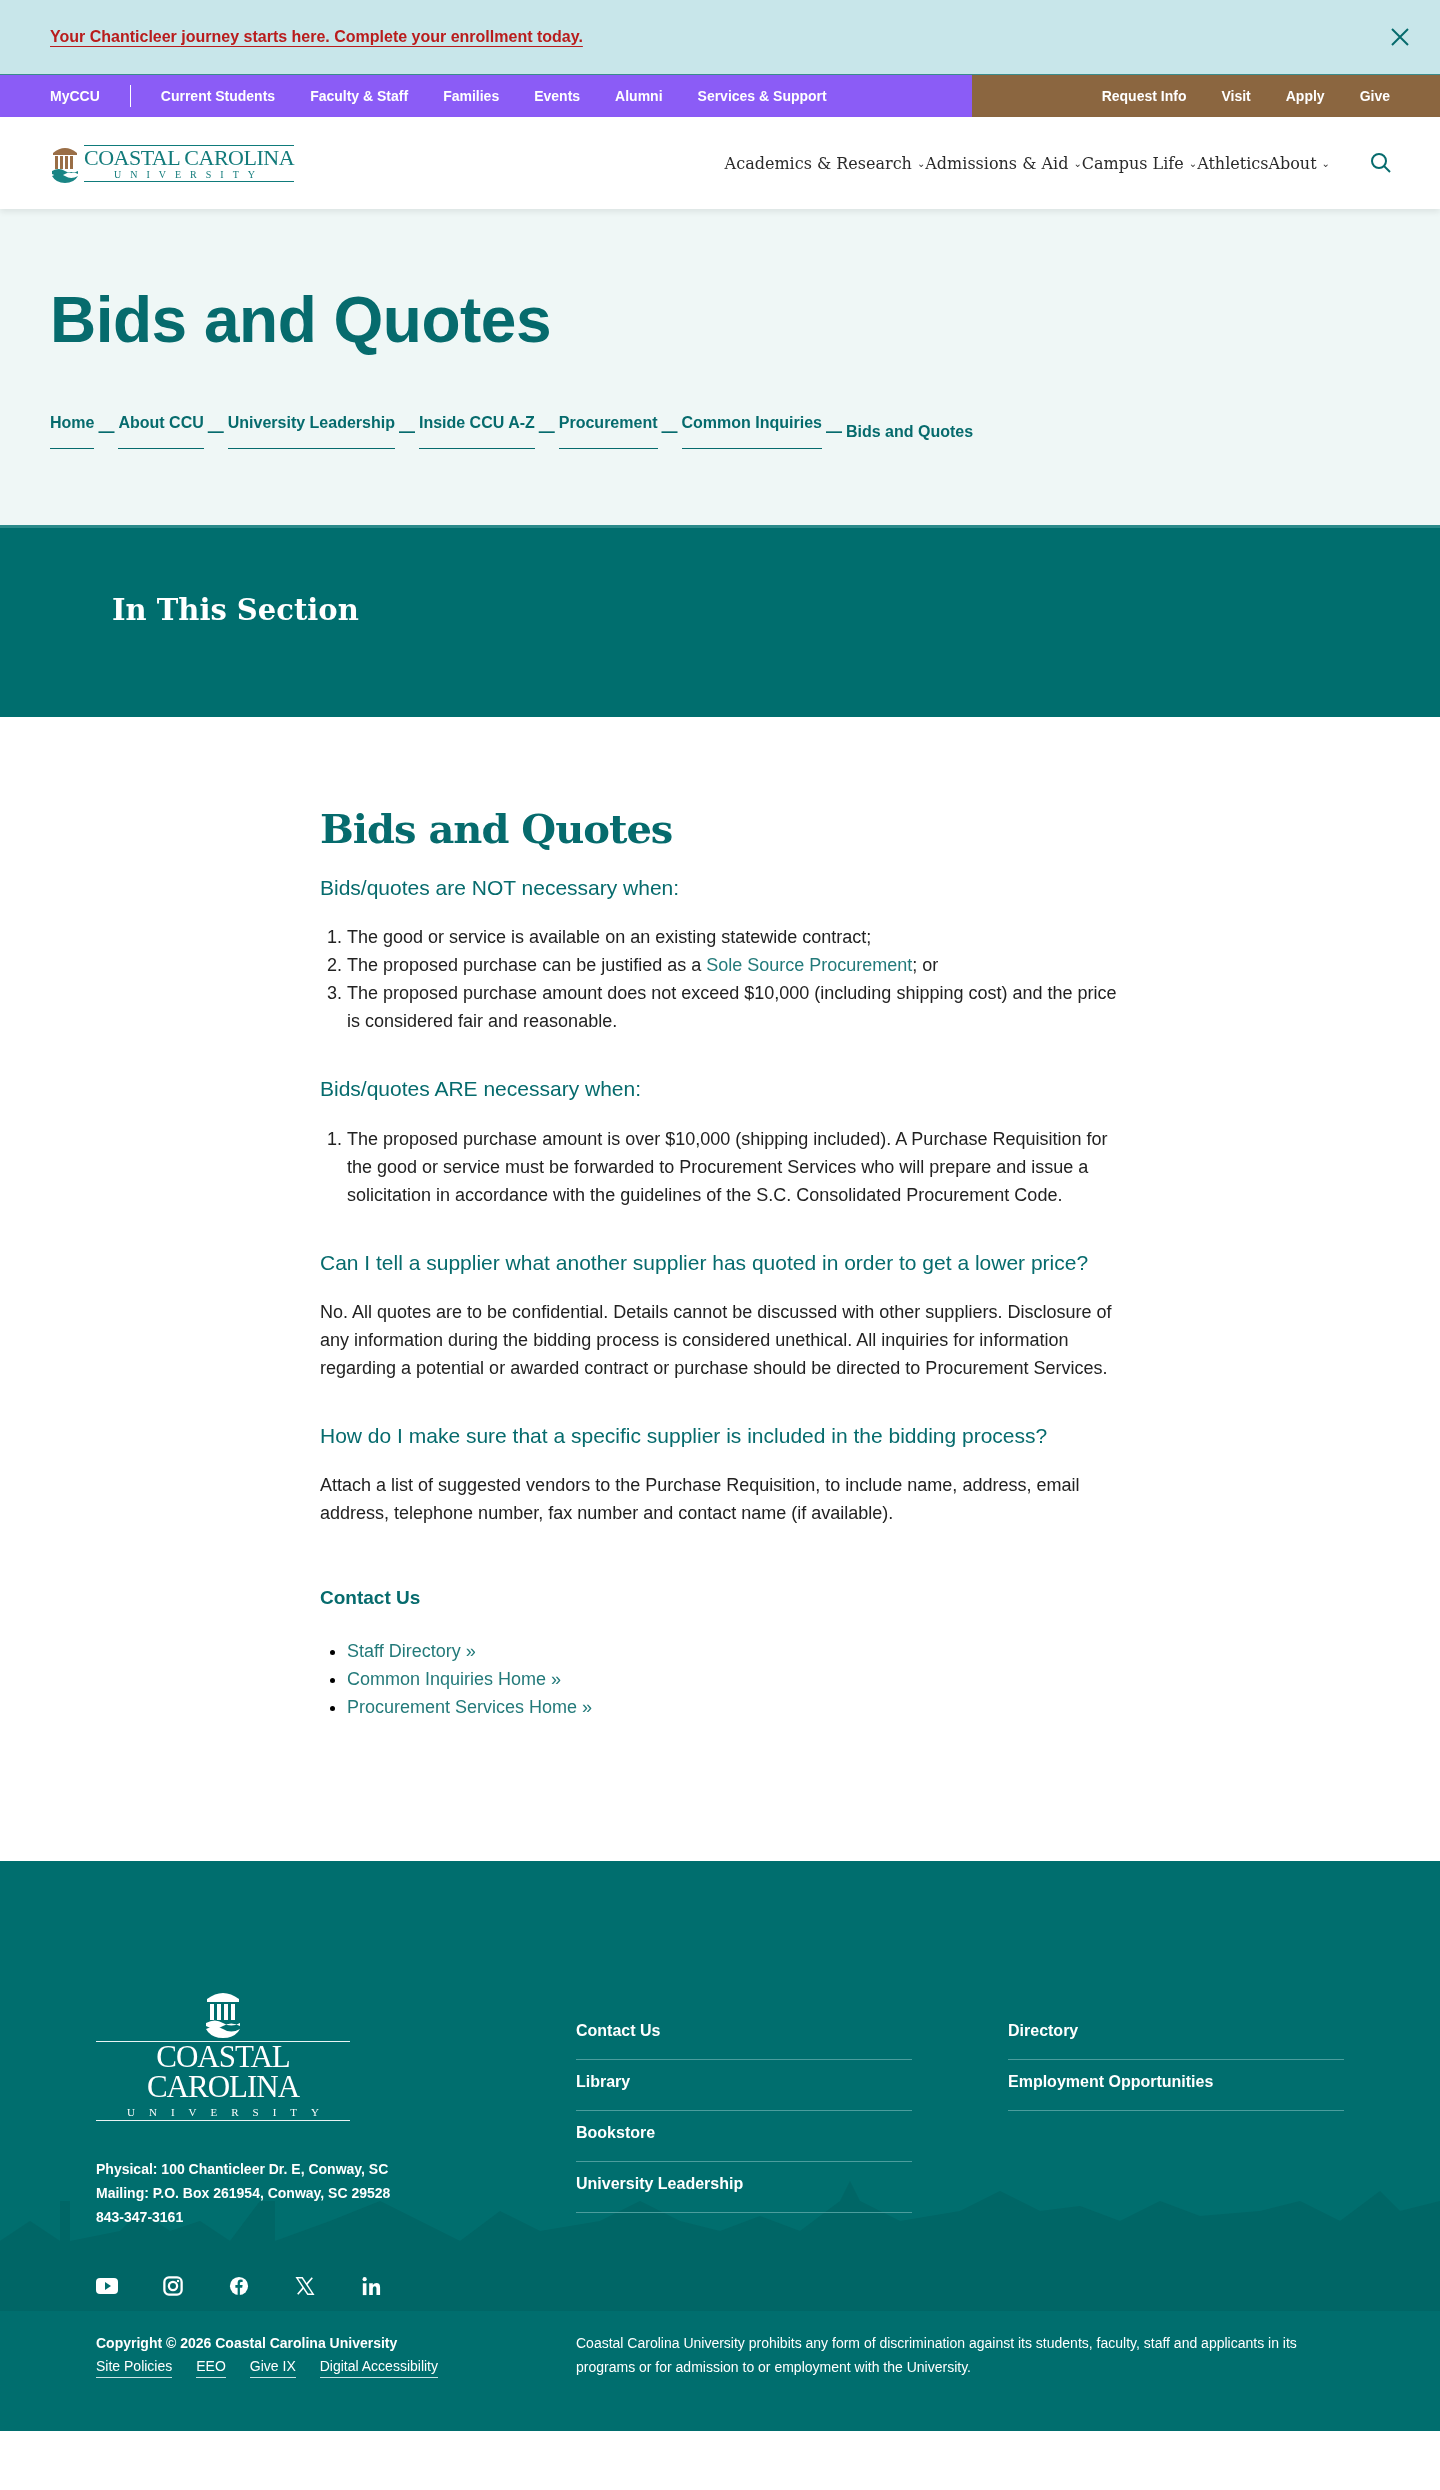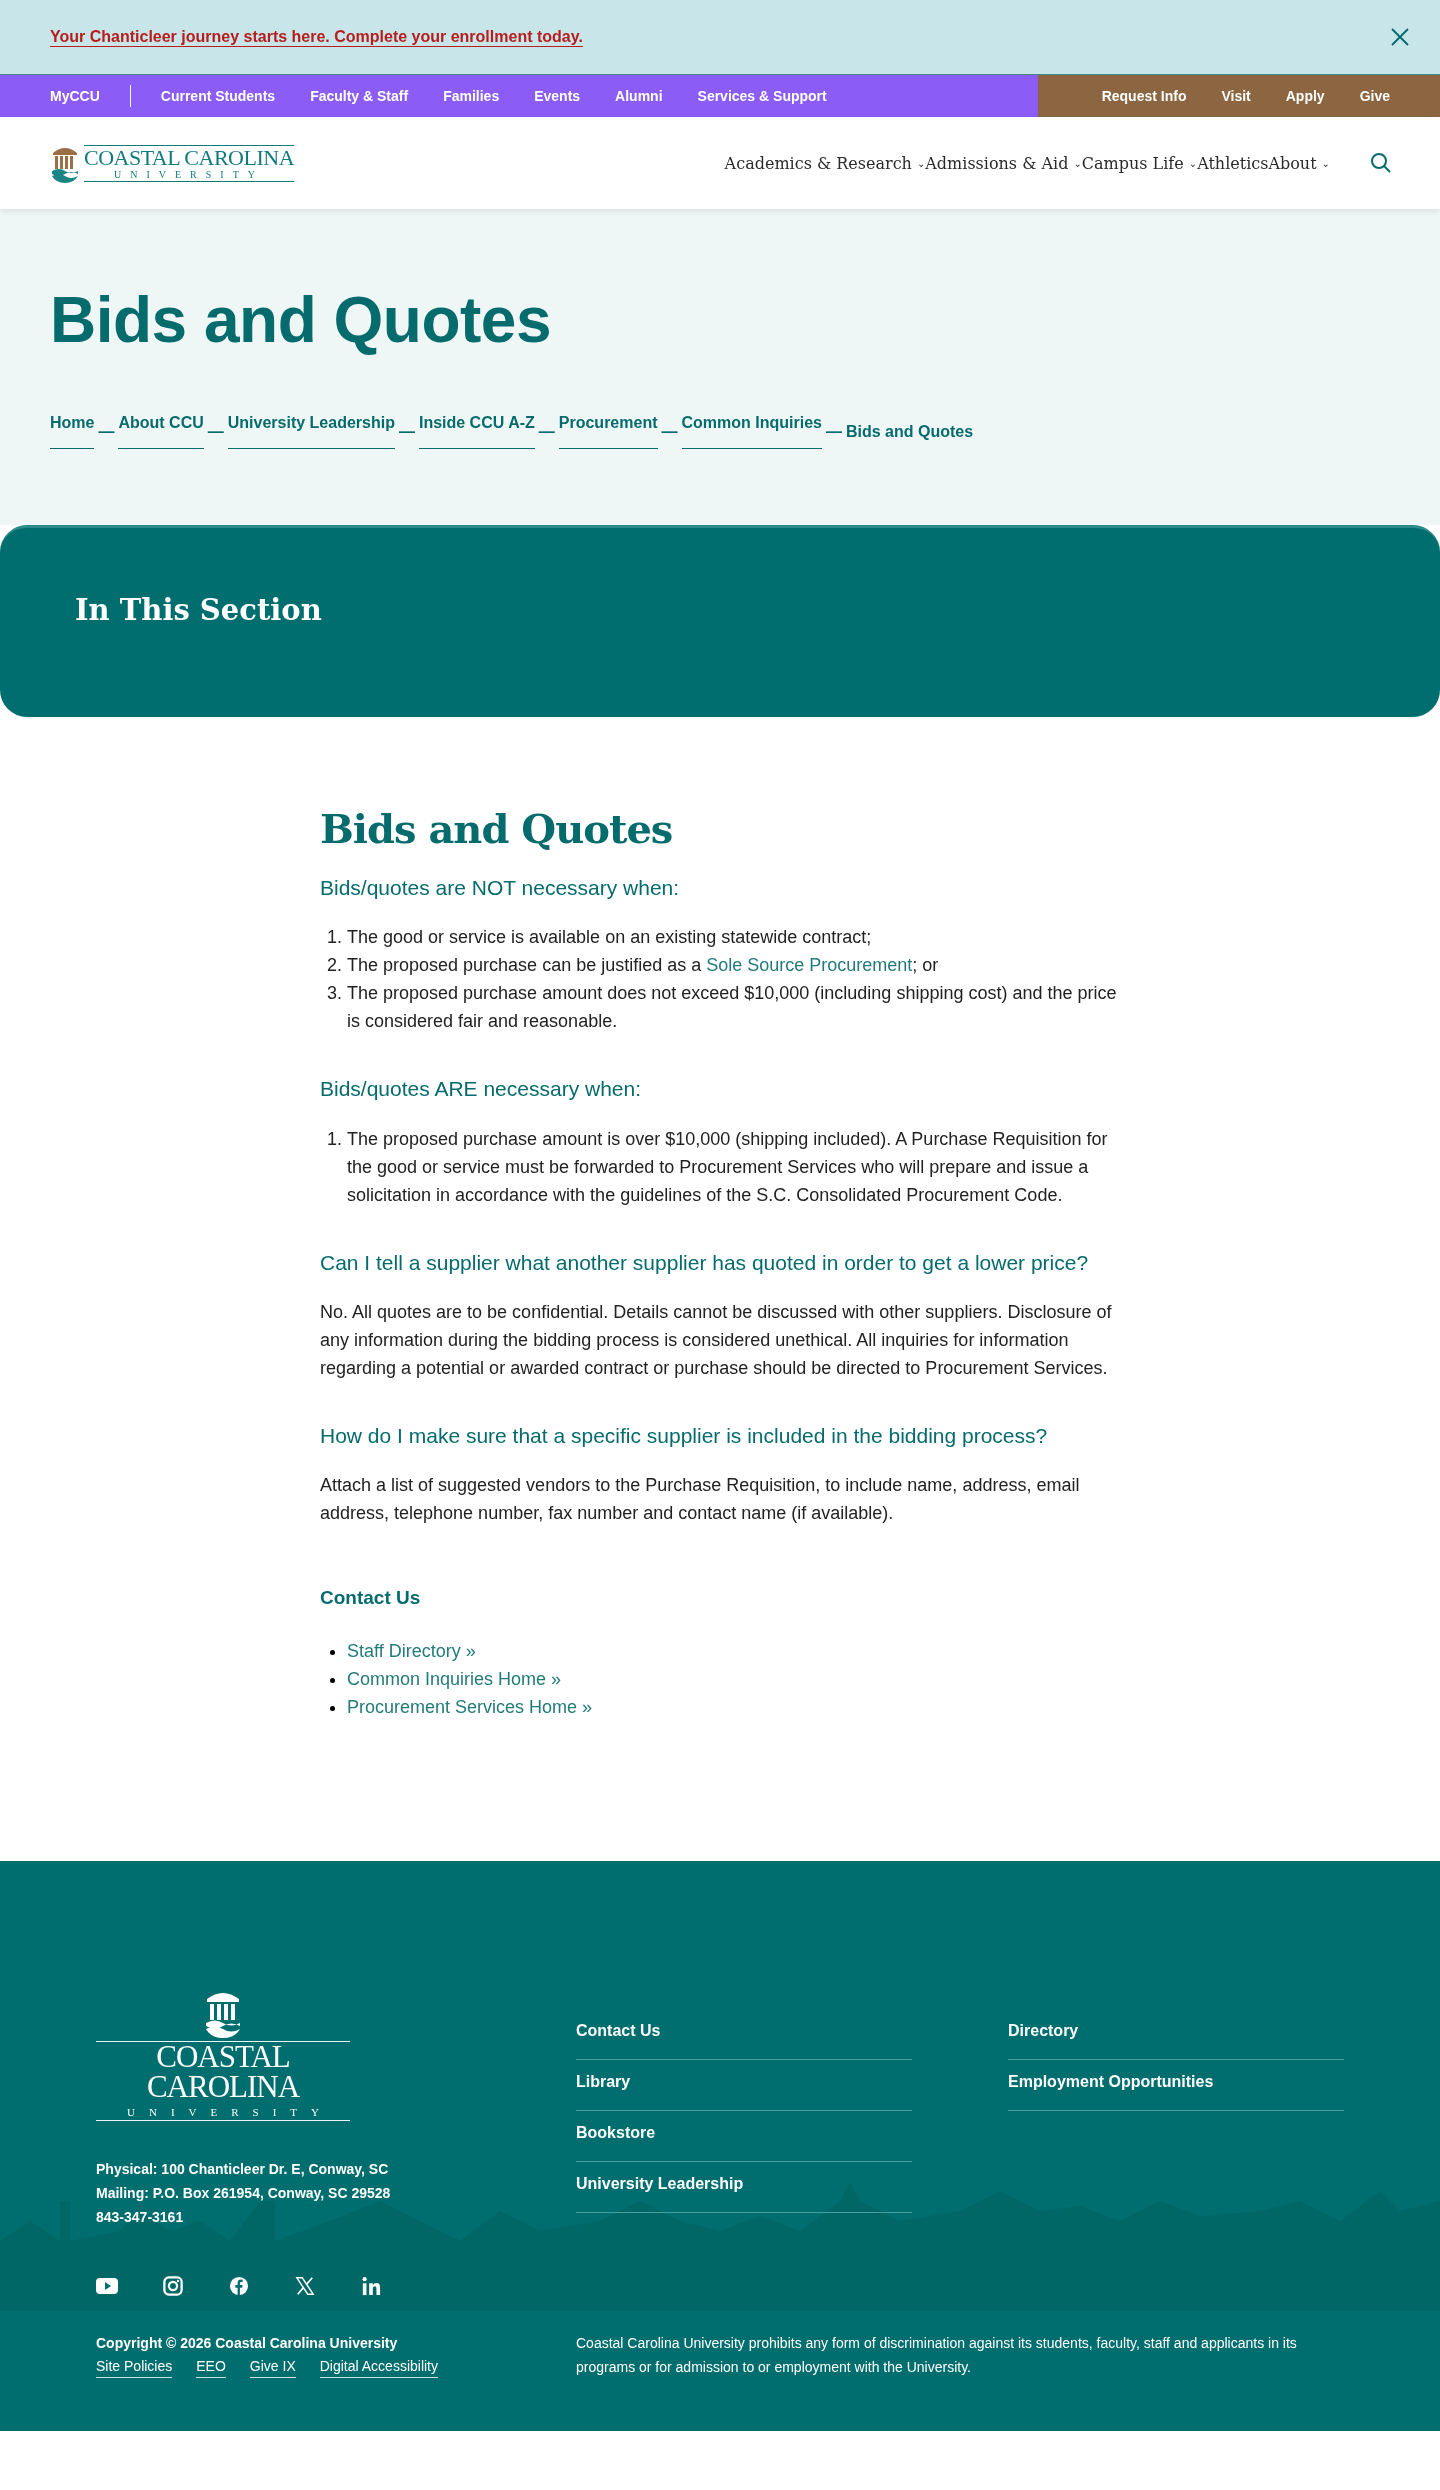--- a/index.html
+++ b/index.html
@@ -11,21 +11,21 @@
   .alert-bar { height: 74px; background: #c8e6ea; display: flex; align-items: center; justify-content: space-between; padding: 0 28px 0 50px; }
   .alert-bar .alert-link { color: #b91c1c; font-size: 16px; font-weight: bold; text-decoration: underline; text-underline-offset: 4px; }
   .alert-bar .close-btn { width: 24px; height: 24px; position: relative; cursor: pointer; }
   .alert-bar .close-btn svg { width: 24px; height: 24px; }
 
   
   .utility-nav { height: 43px; display: flex; border-top: 1px solid #3a8c8c; }
   .utility-left { flex: 1; background: #8b5cf6; display: flex; align-items: center; padding-left: 50px; }
   .utility-left a { color: #fff; font-size: 14px; font-weight: bold; margin-right: 35px; }
   .utility-left .divider { width: 1px; height: 22px; background: #fff; margin-right: 30px; margin-left: -5px; }
-  .utility-right { width: 402px; background: #8b6640; display: flex; align-items: center; justify-content: flex-end; padding-right: 50px; }
+  .utility-right { width: 468px; background: #8b6640; display: flex; align-items: center; justify-content: flex-end; padding-right: 50px; }
   .utility-right a { color: #fff; font-size: 14px; font-weight: bold; margin-left: 35px; }
 
   
   .main-header { height: 92px; display: flex; align-items: center; justify-content: space-between; padding: 0 48px 0 50px; box-shadow: 0 3px 6px rgba(0,0,0,0.08); position: relative; z-index: 2; background: #fff; }
   .logo { display: flex; align-items: center; }
   .logo .logo-mark { width: 30px; height: 44px; margin-right: 4px; }
   .logo .logo-text { display: flex; flex-direction: column; align-items: center; border-top: 1px solid #0f7b7b; border-bottom: 1px solid #0f7b7b; padding: 1px 0; }
   .logo .logo-name { font-family: "Liberation Serif", serif; color: #127b7b; font-size: 22px; letter-spacing: -0.5px; line-height: 22px; }
   .logo .logo-sub { font-family: "Liberation Serif", serif; color: #127b7b; font-size: 10px; letter-spacing: 9px; line-height: 11px; }
   .main-nav { display: flex; align-items: center; }
@@ -34,21 +34,21 @@
   .main-nav .search-btn { margin-left: 40px; width: 22px; height: 22px; }
 
   
   .hero { background: #eff7f6; height: 316px; padding: 78px 50px 0 50px; }
   .hero h1 { color: #066b6d; font-size: 64px; font-weight: bold; letter-spacing: -0.5px; line-height: 1.05; }
   .breadcrumb { margin-top: 60px; display: flex; align-items: center; flex-wrap: wrap; font-size: 16px; font-weight: bold; color: #066b6d; }
   .breadcrumb a { border-bottom: 1px solid #066b6d; padding-bottom: 16px; }
   .breadcrumb .sep { margin: 0 4px; }
 
   
-  .section-band { background: #006e6e; height: 192px; padding: 65px 0 0 75px; border-top: 3px solid #2b8a8a; border-radius: 27px; }
+  .section-band { background: #006e6e; height: 192px; padding: 65px 0 0 112px; border-top: 3px solid #2b8a8a; }
   .section-band h2 { font-family: "DejaVu Serif", serif; color: #fff; font-size: 29px; font-weight: bold; }
 
   
   .content { width: 800px; margin: 0 auto 0 320px; padding: 88px 0 100px 0; }
   .content h2.page-heading { font-family: "DejaVu Serif", serif; color: #066b6d; font-size: 40px; font-weight: bold; letter-spacing: -1px; margin-bottom: 22px; }
   .content h3 { color: #066b6d; font-size: 21px; font-weight: normal; line-height: 1.3; margin-bottom: 22px; }
   .content ol, .content ul.links { padding-left: 27px; margin-bottom: 40px; }
   .content li { font-size: 18px; line-height: 28px; color: #222; }
   .content p { font-size: 18px; line-height: 28px; color: #222; margin-bottom: 40px; }
   .content .inline-link { color: #237a7a; }

